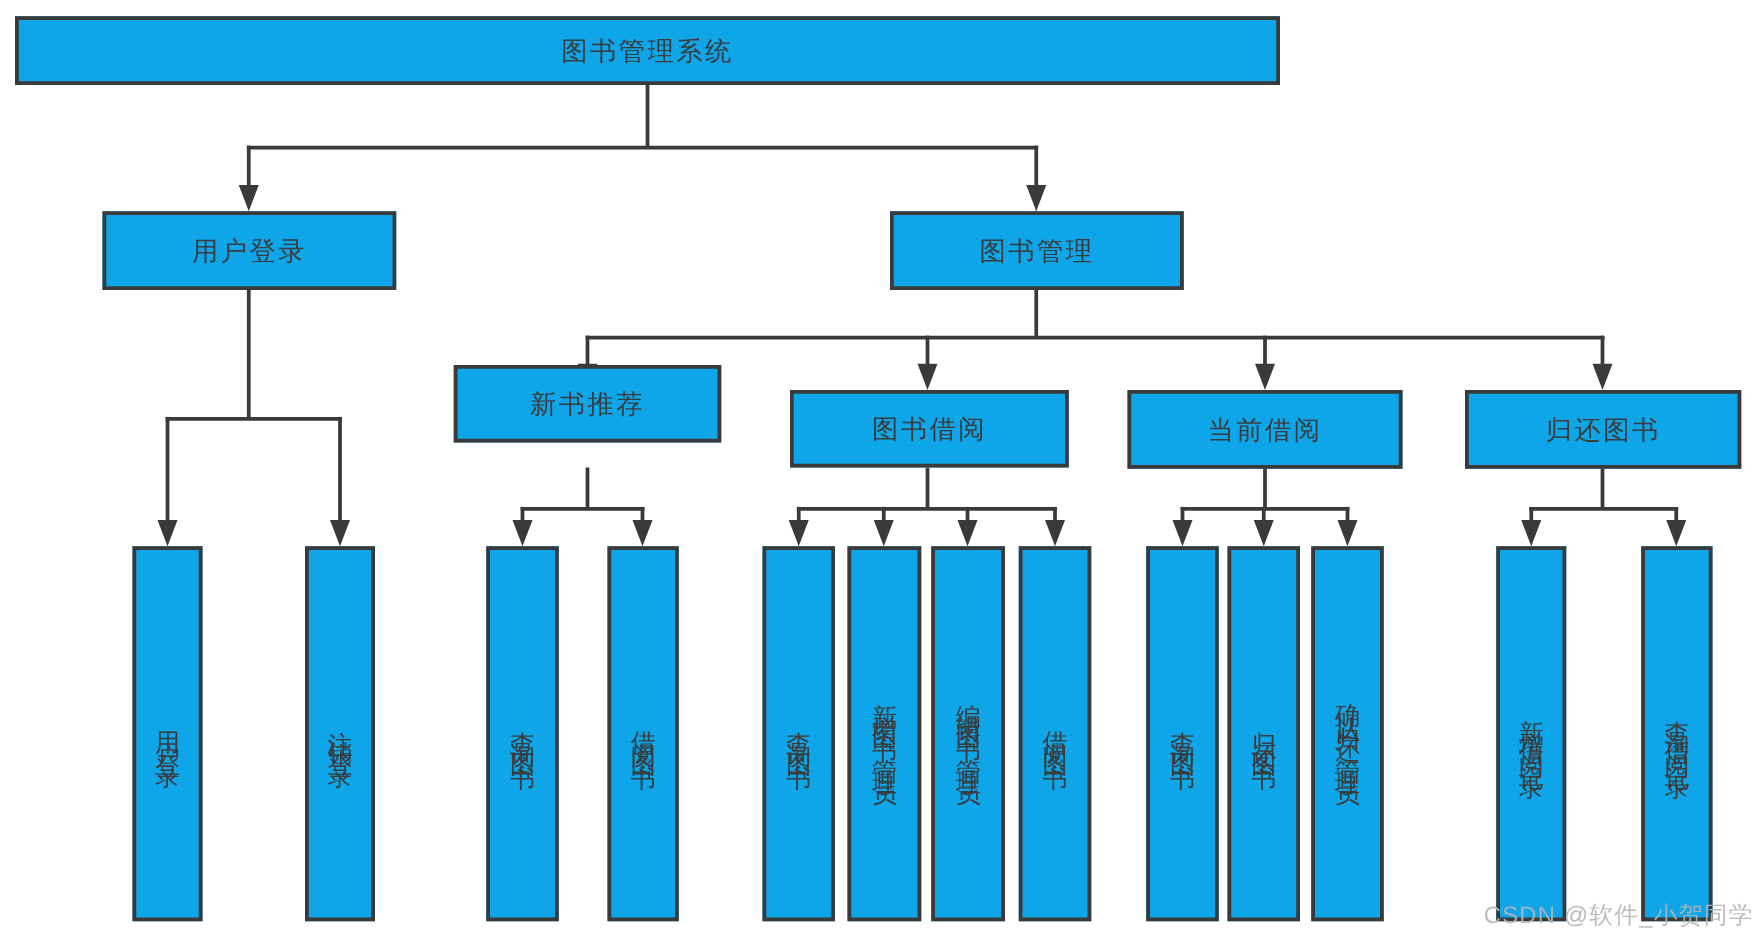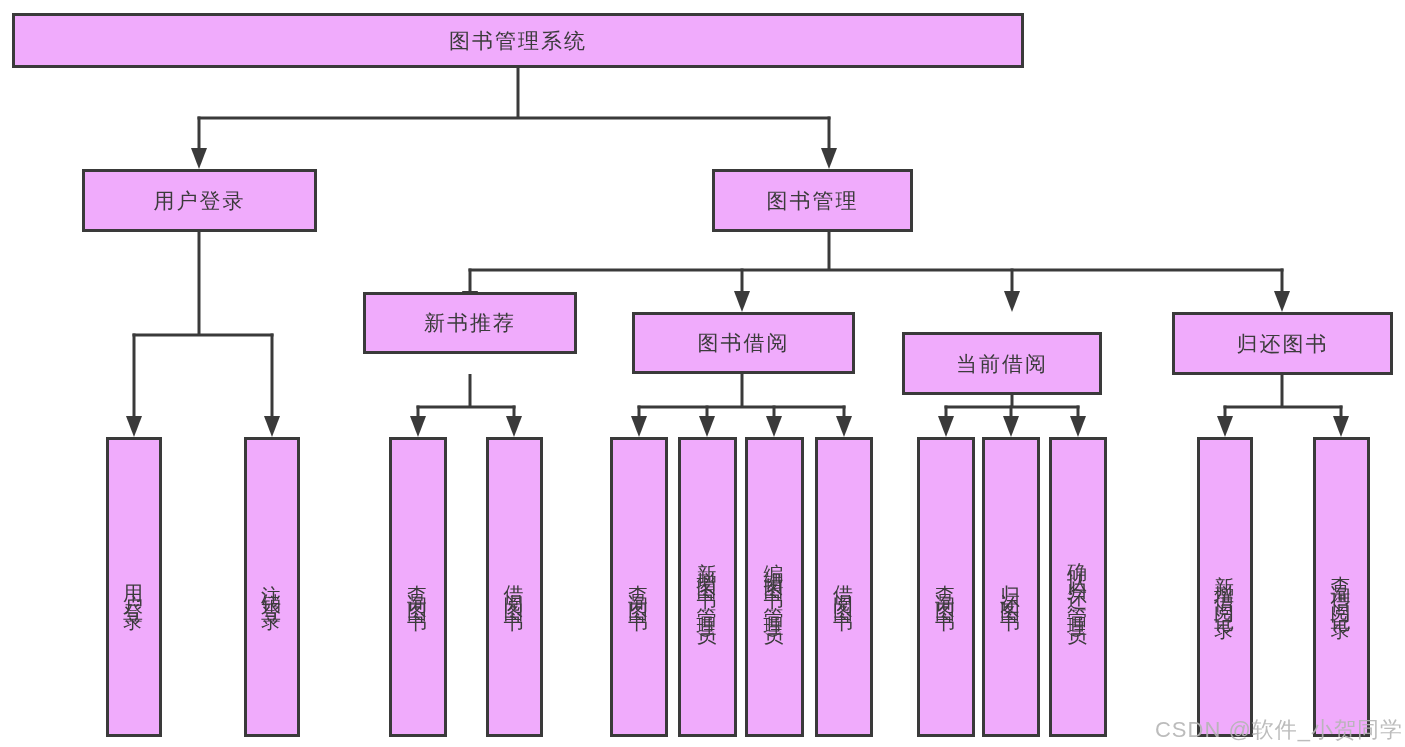--- a/index.html
+++ b/index.html
@@ -19,21 +19,21 @@
     position: absolute;
     left: 0;
     top: 0;
     width: 1405px;
     height: 747px;
     z-index: 1;
   }
   .node {
     position: absolute;
     box-sizing: border-box;
-    background: #f0abfc;
+    background: #0ea5e9;
     border: 3px solid #3a3a3a;
     display: flex;
     align-items: center;
     justify-content: center;
     z-index: 2;
   }
   .node .lbl {
     color: #3b3b3b;
     font-size: 21px;
     letter-spacing: 2px;
@@ -44,21 +44,21 @@
     text-orientation: mixed;
     font-size: 20px;
     letter-spacing: 9px;
   }
   .watermark {
     position: absolute;
     right: 2px;
     bottom: 2px;
     z-index: 5;
     color: #b5b5b5;
-    font-size: 22px;
+    font-size: 19px;
     letter-spacing: 1px;
     opacity: 0.9;
     white-space: nowrap;
   }
 </style>
 </head>
 <body>
 
 <div class="canvas">
 
@@ -128,31 +128,31 @@
     </g>
   </svg>
 
   <div class="node h" style="left:12px;top:13px;width:1012px;height:55px">
     <span class="lbl">图书管理系统</span>
   </div>
 
   <div class="node h" style="left:82px;top:169px;width:235px;height:63px">
     <span class="lbl">用户登录</span>
   </div>
-  <div class="node h" style="left:712px;top:169px;width:201px;height:63px">
+  <div class="node h" style="left:712px;top:169px;width:235px;height:63px">
     <span class="lbl">图书管理</span>
   </div>
 
   <div class="node h" style="left:363px;top:292px;width:214px;height:62px">
     <span class="lbl">新书推荐</span>
   </div>
   <div class="node h" style="left:632px;top:312px;width:223px;height:62px">
     <span class="lbl">图书借阅</span>
   </div>
-  <div class="node h" style="left:902px;top:332px;width:200px;height:63px">
+  <div class="node h" style="left:902px;top:312px;width:220px;height:63px">
     <span class="lbl">当前借阅</span>
   </div>
   <div class="node h" style="left:1172px;top:312px;width:221px;height:63px">
     <span class="lbl">归还图书</span>
   </div>
 
   <div class="node v" style="left:106px;top:437px;width:56px;height:300px">
     <span class="lbl">用户登录</span>
   </div>
   <div class="node v" style="left:244px;top:437px;width:56px;height:300px">

